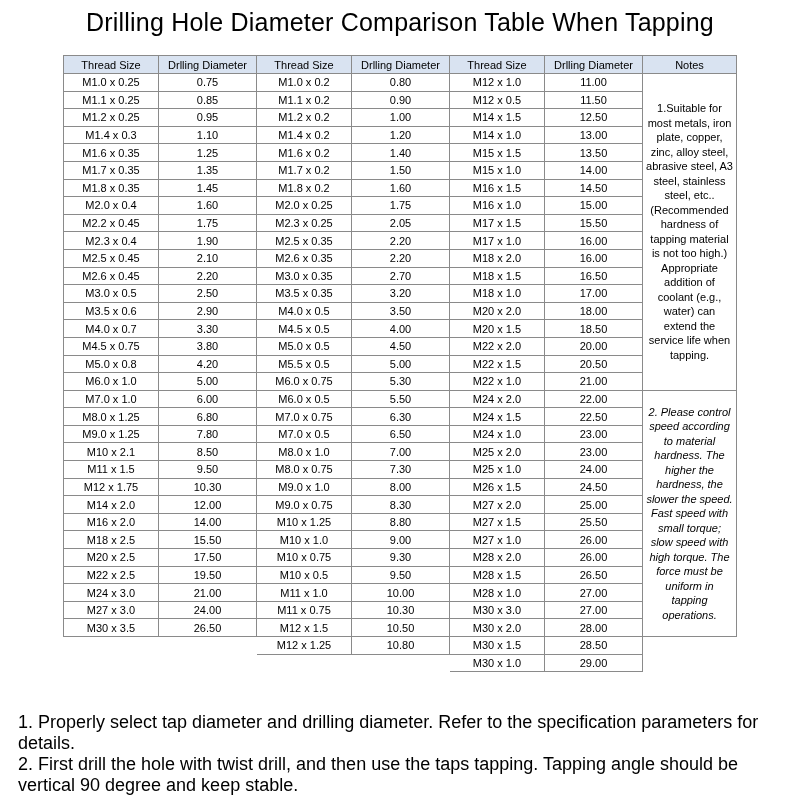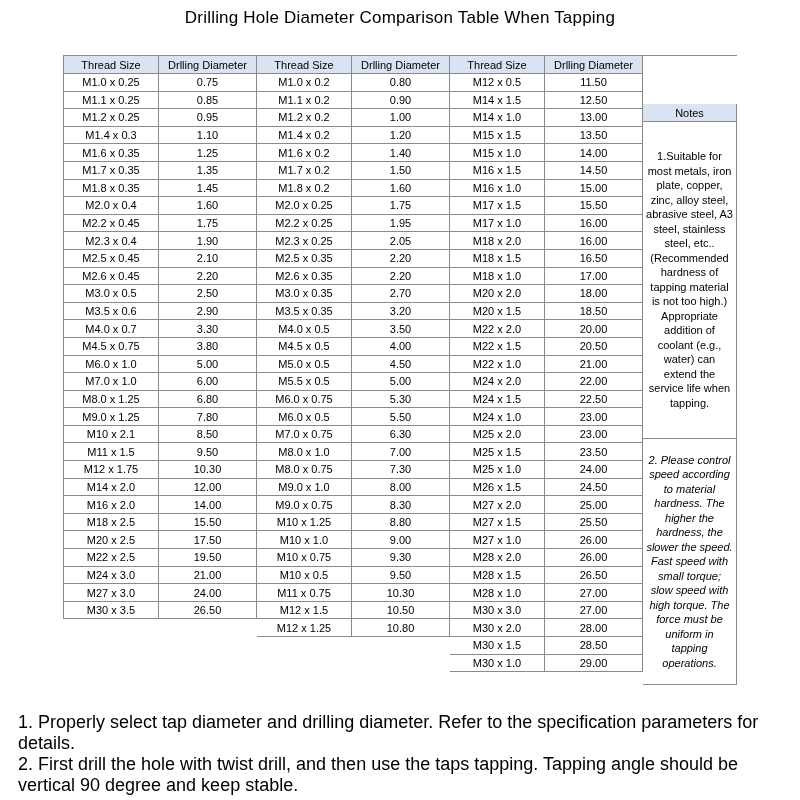--- a/index.html
+++ b/index.html
@@ -6,21 +6,21 @@
   html, body { width: 800px; height: 800px; }
   body {
     background: #ffffff;
     font-family: "Liberation Sans", sans-serif;
     color: #000;
   }
   .page { position: relative; width: 800px; height: 800px; background: #fff; overflow: hidden; }
 
   .title {
     position: absolute; top: 8px; left: 0; width: 100%;
-    text-align: center; font-size: 17px; letter-spacing: 0.2px;
+    text-align: center; font-size: 25px; letter-spacing: 0.2px;
   }
 
   .table {
     position: absolute; top: 55px; left: 63px;
     display: flex; align-items: flex-start;
   }
   .group, .notes-col {
     display: flex; flex-direction: column;
     border-top: 1px solid var(--bc, #8a8a8a);
   }
@@ -33,21 +33,21 @@
     font-size: 11px; white-space: nowrap;
     border-right: 1px solid var(--bc, #8a8a8a);
     border-bottom: 1px solid var(--bc, #8a8a8a);
     background: #fff;
   }
   .row .cell:nth-child(1) { width: 95px; }
   .row .cell:nth-child(2) { width: 98px; }
   .th { height: 18px; background: var(--hbg, #d9e3f1); }
 
   .notes-col { width: 94px; }
-  .notes-th { width: 94px; height: 18px; margin-top: 48px; }
+  .notes-th { width: 94px; height: 18px; }
   .note-cell {
     width: 94px;
     border-right: 1px solid var(--bc, #8a8a8a);
     border-bottom: 1px solid var(--bc, #8a8a8a);
     display: flex; align-items: center; justify-content: center;
     text-align: center; font-size: 11px; line-height: 14.5px;
     padding: 18px 3px; background: #fff;
   }
   .n1 { height: 316.8px; }
   .n2 { height: 246.4px; font-style: italic; }
@@ -128,20 +128,24 @@
         </div>
         <div class="row">
           <div class="cell ">M4.0 x 0.7</div>
           <div class="cell ">3.30</div>
         </div>
         <div class="row">
           <div class="cell ">M4.5 x 0.75</div>
           <div class="cell ">3.80</div>
         </div>
         <div class="row">
+          <div class="cell ">M5.0 x 0.8</div>
+          <div class="cell ">4.20</div>
+        </div>
+        <div class="row">
           <div class="cell ">M6.0 x 1.0</div>
           <div class="cell ">5.00</div>
         </div>
         <div class="row">
           <div class="cell ">M7.0 x 1.0</div>
           <div class="cell ">6.00</div>
         </div>
         <div class="row">
           <div class="cell ">M8.0 x 1.25</div>
           <div class="cell ">6.80</div>
@@ -226,24 +230,20 @@
         </div>
         <div class="row">
           <div class="cell ">M1.8 x 0.2</div>
           <div class="cell ">1.60</div>
         </div>
         <div class="row">
           <div class="cell ">M2.0 x 0.25</div>
           <div class="cell ">1.75</div>
         </div>
         <div class="row">
-          <div class="cell ">M2.2 x 0.25</div>
-          <div class="cell ">1.95</div>
-        </div>
-        <div class="row">
           <div class="cell ">M2.3 x 0.25</div>
           <div class="cell ">2.05</div>
         </div>
         <div class="row">
           <div class="cell ">M2.5 x 0.35</div>
           <div class="cell ">2.20</div>
         </div>
         <div class="row">
           <div class="cell ">M2.6 x 0.35</div>
           <div class="cell ">2.20</div>
@@ -278,20 +278,24 @@
         </div>
         <div class="row">
           <div class="cell ">M6.0 x 0.5</div>
           <div class="cell ">5.50</div>
         </div>
         <div class="row">
           <div class="cell ">M7.0 x 0.75</div>
           <div class="cell ">6.30</div>
         </div>
         <div class="row">
+          <div class="cell ">M7.0 x 0.5</div>
+          <div class="cell ">6.50</div>
+        </div>
+        <div class="row">
           <div class="cell ">M8.0 x 1.0</div>
           <div class="cell ">7.00</div>
         </div>
         <div class="row">
           <div class="cell ">M8.0 x 0.75</div>
           <div class="cell ">7.30</div>
         </div>
         <div class="row">
           <div class="cell ">M9.0 x 1.0</div>
           <div class="cell ">8.00</div>
@@ -310,38 +314,46 @@
         </div>
         <div class="row">
           <div class="cell ">M10 x 0.75</div>
           <div class="cell ">9.30</div>
         </div>
         <div class="row">
           <div class="cell ">M10 x 0.5</div>
           <div class="cell ">9.50</div>
         </div>
         <div class="row">
+          <div class="cell ">M11 x 1.0</div>
+          <div class="cell ">10.00</div>
+        </div>
+        <div class="row">
           <div class="cell ">M11 x 0.75</div>
           <div class="cell ">10.30</div>
         </div>
         <div class="row">
           <div class="cell ">M12 x 1.5</div>
           <div class="cell ">10.50</div>
         </div>
         <div class="row">
           <div class="cell ">M12 x 1.25</div>
           <div class="cell ">10.80</div>
         </div>
       </div>
     <div class="group" id="group-2">
         <div class="row">
           <div class="cell th">Thread Size</div>
           <div class="cell th">Drlling Diameter</div>
         </div>
         <div class="row">
+          <div class="cell ">M12 x 1.0</div>
+          <div class="cell ">11.00</div>
+        </div>
+        <div class="row">
           <div class="cell ">M12 x 0.5</div>
           <div class="cell ">11.50</div>
         </div>
         <div class="row">
           <div class="cell ">M14 x 1.5</div>
           <div class="cell ">12.50</div>
         </div>
         <div class="row">
           <div class="cell ">M14 x 1.0</div>
           <div class="cell ">13.00</div>
@@ -410,24 +422,20 @@
           <div class="cell ">M24 x 1.5</div>
           <div class="cell ">22.50</div>
         </div>
         <div class="row">
           <div class="cell ">M24 x 1.0</div>
           <div class="cell ">23.00</div>
         </div>
         <div class="row">
           <div class="cell ">M25 x 2.0</div>
           <div class="cell ">23.00</div>
-        </div>
-        <div class="row">
-          <div class="cell ">M25 x 1.5</div>
-          <div class="cell ">23.50</div>
         </div>
         <div class="row">
           <div class="cell ">M25 x 1.0</div>
           <div class="cell ">24.00</div>
         </div>
         <div class="row">
           <div class="cell ">M26 x 1.5</div>
           <div class="cell ">24.50</div>
         </div>
         <div class="row">

